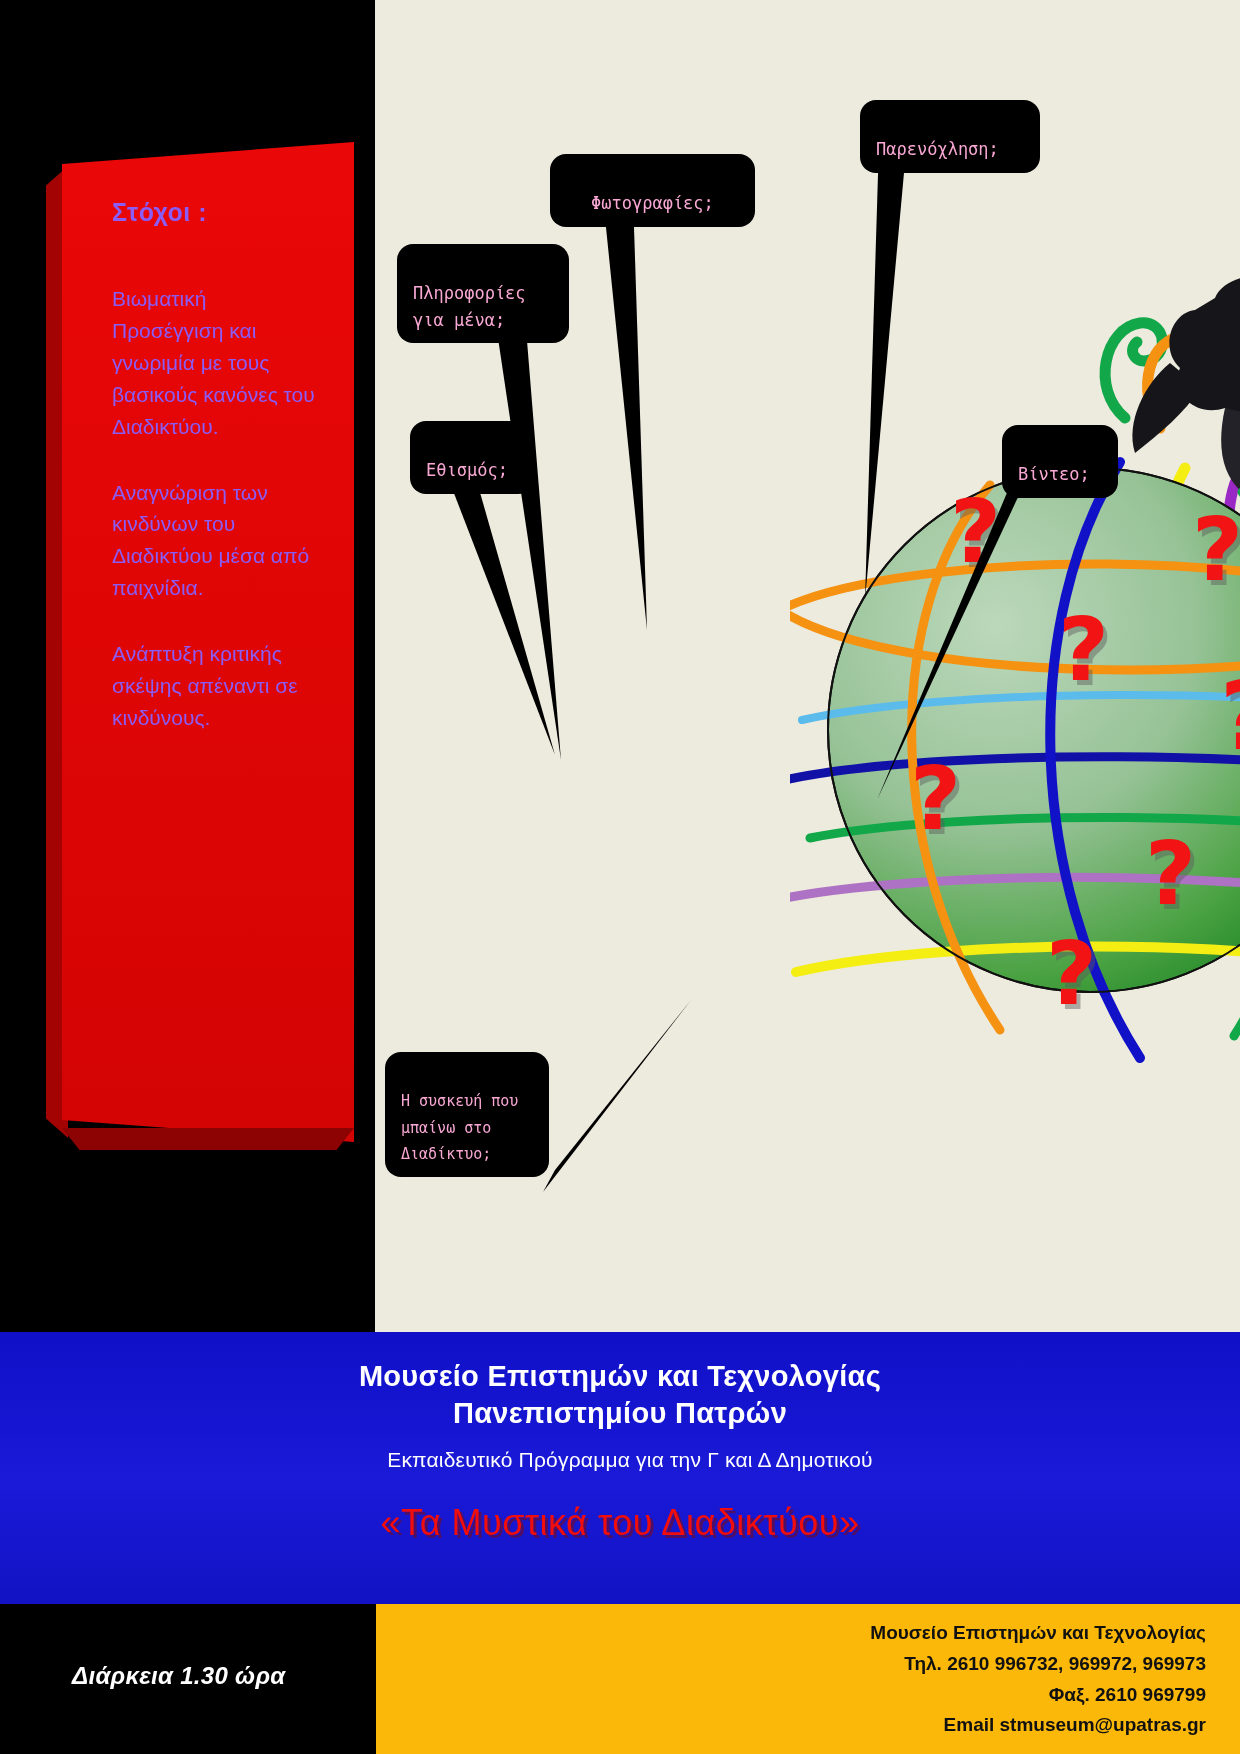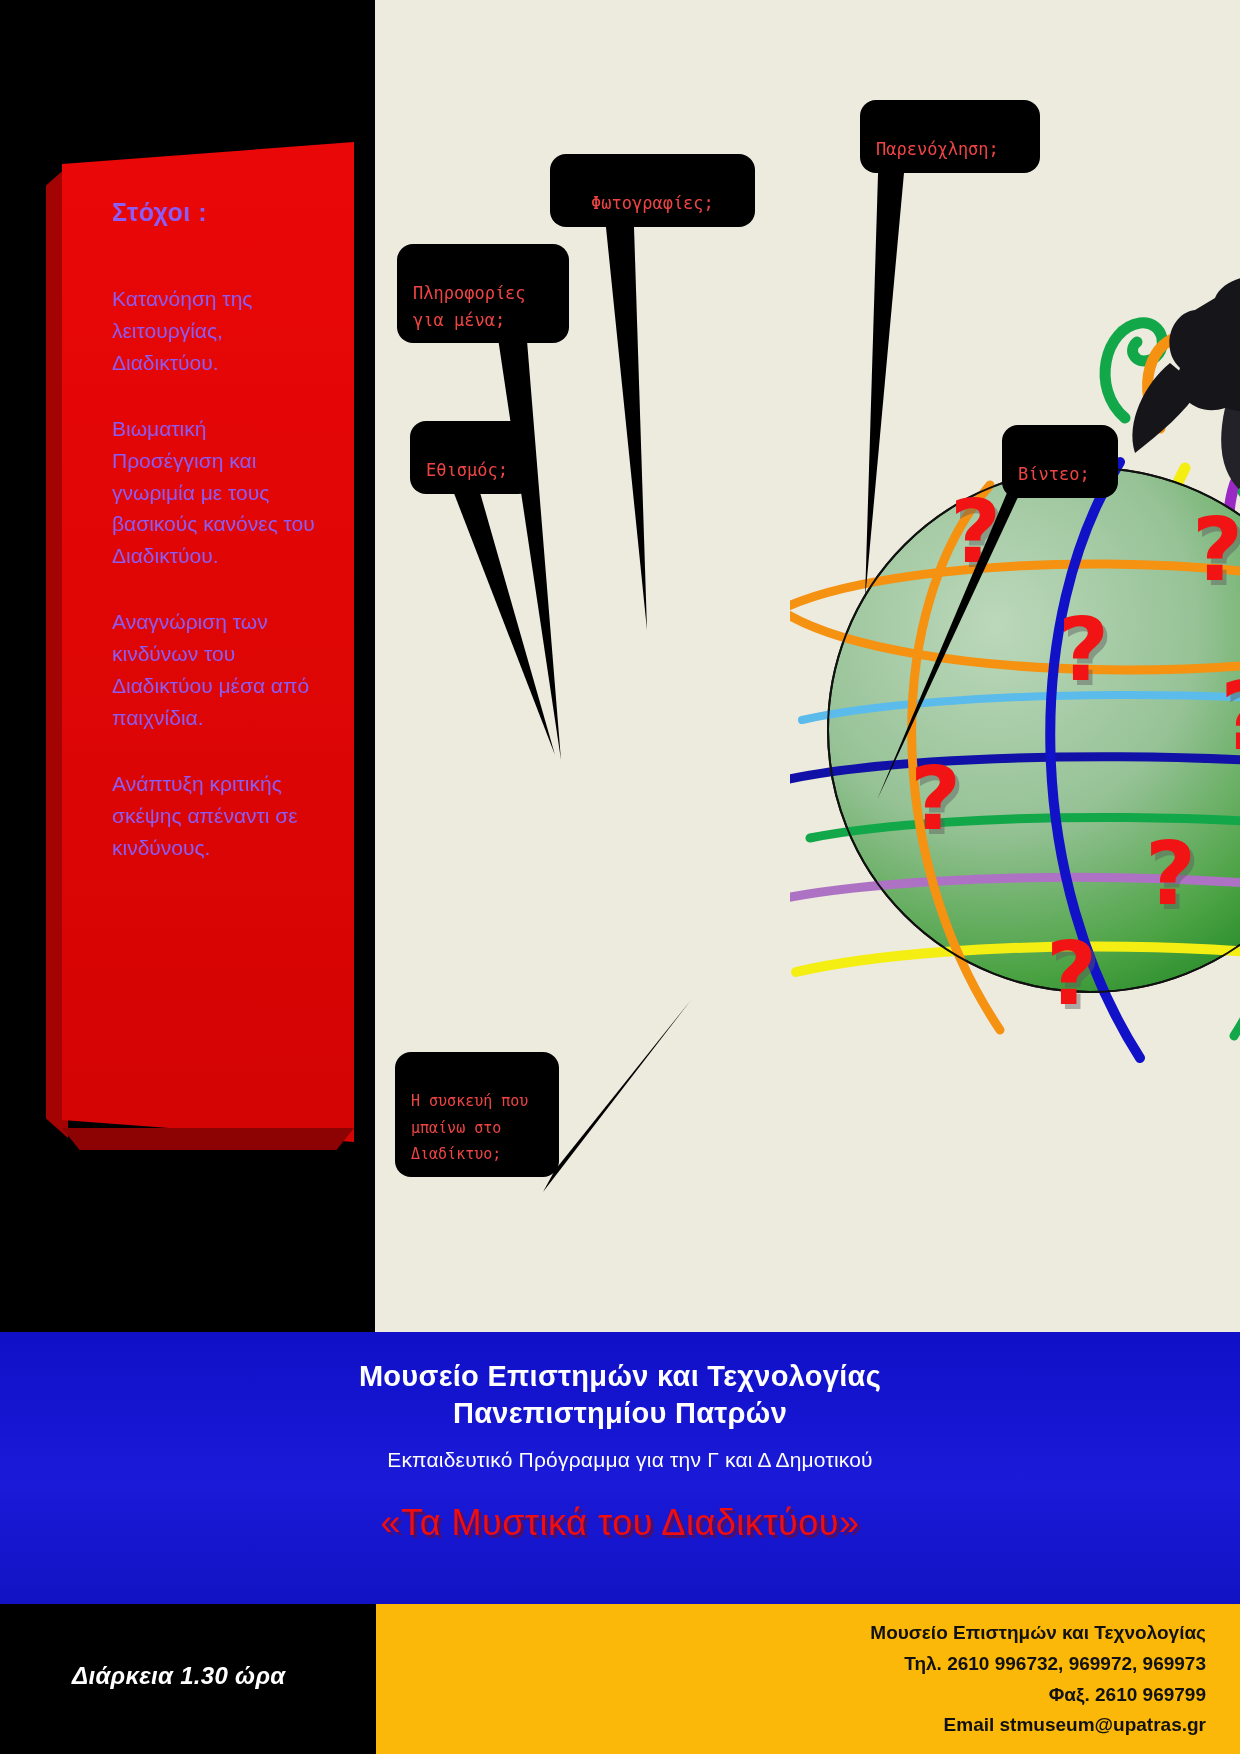--- a/index.html
+++ b/index.html
@@ -59,21 +59,21 @@
   
   .qm{
     position:absolute;color:#f21414;font-weight:bold;
     font-family:"DejaVu Sans", sans-serif;
     text-shadow:4px 5px 0 rgba(90,90,90,.45);
     line-height:1;user-select:none;
   }
 
   
   .bubble{
-    position:absolute;background:#000000;color:#ef4444;
+    position:absolute;background:#000000;color:#f9a8d4;
     border-radius:16px;
     font-family:"DejaVu Sans Mono", monospace;
     font-size:17px;line-height:1.55;
     padding:10px 16px;
     z-index:40;
     white-space:pre-line;
   }
 
   
   .blue-band{
@@ -220,35 +220,34 @@
     </div>
 
     <div class="bubble" style="left:485px;top:100px;width:148px;">
       <span>Παρενόχληση;</span>
     </div>
 
     <div class="bubble" style="left:627px;top:425px;width:84px;">
       <span>Βίντεο;</span>
     </div>
 
-    <div class="bubble" style="left:20px;top:1052px;width:132px;font-size:15px;line-height:1.75;">
+    <div class="bubble" style="left:10px;top:1052px;width:132px;font-size:15px;line-height:1.75;">
       <span>Η συσκευή που
 μπαίνω  στο
 Διαδίκτυο;</span>
     </div>
   </div>
 
   <div class="red-edge"></div>
   <div class="red-panel"></div>
   <div class="red-bottom"></div>
 
   <div class="red-inner">
     <div class="obj-title">Στόχοι :</div>
     <ul class="obj-list">
-      <li class="obj-item">Κατανόηση της λειτουργίας, Διαδικτύου.</li>
       <li class="obj-item">Βιωματική Προσέγγιση και γνωριμία με τους βασικούς κανόνες του Διαδικτύου.</li>
       <li class="obj-item">Αναγνώριση των  κινδύνων του Διαδικτύου μέσα από παιχνίδια.</li>
       <li class="obj-item">Ανάπτυξη κριτικής σκέψης απέναντι σε κινδύνους.</li>
     </ul>
   </div>
 
   <div class="blue-band">
     <div class="museum-title">
       <div>Μουσείο  Επιστημών και Τεχνολογίας</div>
       <div>Πανεπιστημίου Πατρών</div>

